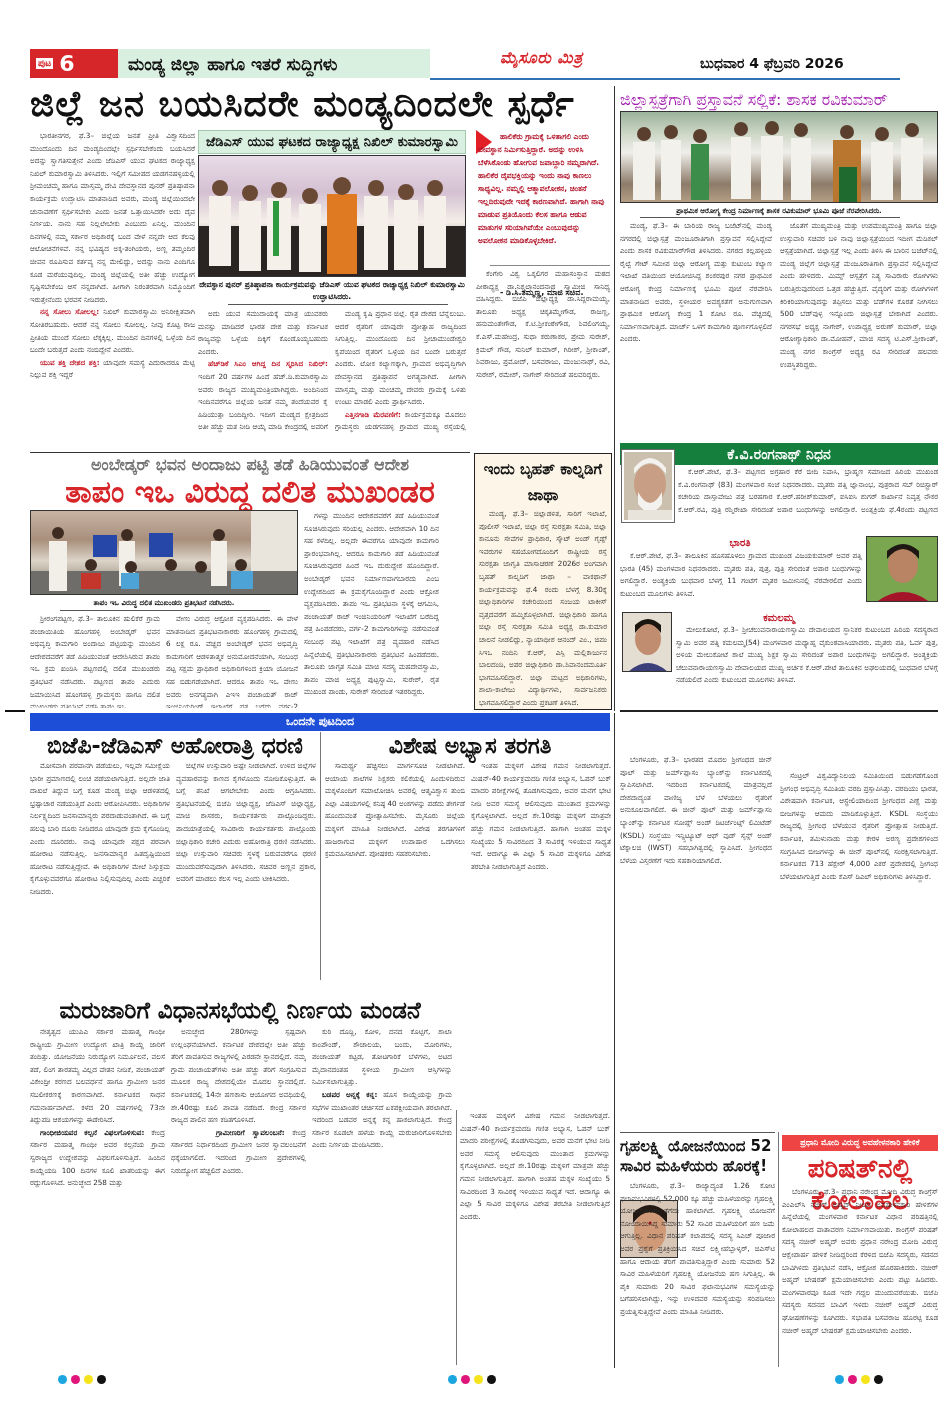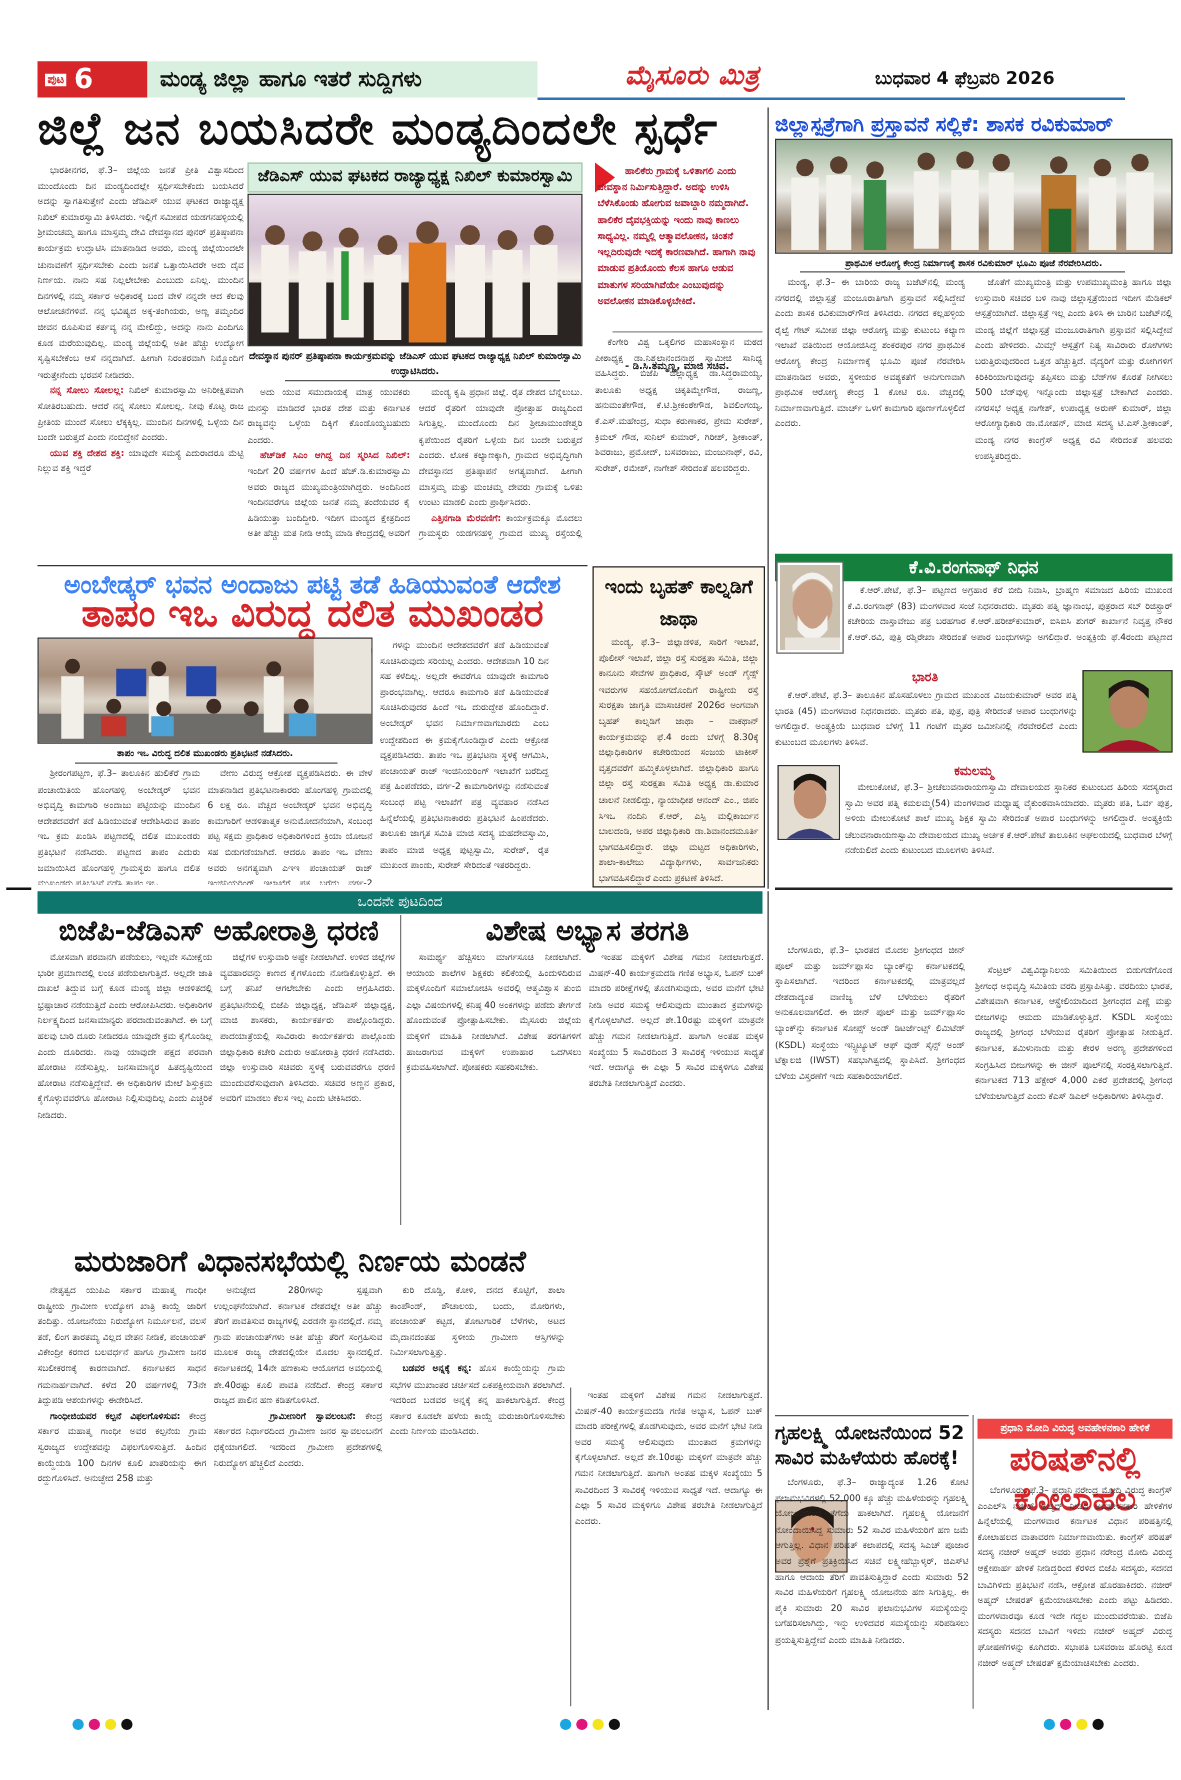--- a/index.html
+++ b/index.html
@@ -6,52 +6,52 @@
   html, body { width: 945px; height: 1424px; background: #ffffff; overflow: hidden; }
   body { position: relative; font-family: "DejaVu Sans", sans-serif; color: #1a1a1a; }
 
   .abs { position: absolute; }
 
   
   .page-badge { left: 30px; top: 49px; width: 88px; height: 29px; background: #d7262a; color: #fff; display: flex; align-items: center; }
   .page-badge .lbl { font-size: 9px; margin-left: 6px; background:#fff; color:#d7262a; padding:0 2px; font-weight:bold; }
   .page-badge .num { font-size: 22px; font-weight: bold; margin-left: 6px; }
   .section-strip { left: 118px; top: 49px; width: 312px; height: 29px; background: #d9efe0; font-size: 17px; font-weight: bold; display: flex; align-items: center; padding-left: 10px; color: #111; }
-  .masthead { left: 500px; top: 48px; font-size: 21px; font-weight: bold; color: #d7262a; font-style: italic; letter-spacing: 0.5px; }
+  .masthead { left: 500px; top: 48px; font-size: 16px; font-weight: bold; color: #d7262a; font-style: italic; letter-spacing: 0.5px; }
   .masthead-line { left: 430px; top: 78px; width: 470px; height: 2px; background: #2f73b6; }
   .dateline { left: 700px; top: 55px; font-size: 14px; font-weight: bold; color: #111; }
 
   .main-headline { left: 30px; top: 82px; width: 580px; font-size: 36px; font-weight: bold; line-height: 44px; letter-spacing: 1px; color: #111; }
 
   .col-text { font-size: 7.2px; line-height: 12.6px; color: #2a2a2a; text-align: justify; overflow: hidden; }
   .col-text p { text-indent: 10px; }
   .red-sub { color: #c0192a; font-weight: bold; }
 
   .photo { background: linear-gradient(135deg, #b89f8a 0%, #7b6152 30%, #d9c7b4 55%, #8a7566 80%, #5a4a40 100%); border: 1px solid #333; overflow: hidden; }
   .caption-bar { background: #d9efe0; border: 1px solid #9fc9aa; font-size: 13px; font-weight: bold; text-align: center; line-height: 22px; color: #111; }
   .caption { font-size: 7.5px; line-height: 12px; text-align: center; color: #111; font-weight: bold; }
 
   .quote-box { color: #b3152a; font-size: 7.5px; line-height: 13px; font-weight: bold; }
   .quote-arrow { width: 0; height: 0; border-top: 12px solid transparent; border-bottom: 12px solid transparent; border-left: 16px solid #e21f26; }
 
   .vrule { background: #777; width: 1px; }
   .hrule { background: #333; height: 1px; }
 
-  .right-headline { font-size: 16px; font-weight: bold; color: #1d4ed8; line-height: 20px; }
-
-  .sub-headline { font-size: 20px; text-align: center; color: #3b82f6; font-weight: bold; }
+  .right-headline { font-size: 16px; font-weight: normal; color: #a21caf; line-height: 20px; }
+
+  .sub-headline { font-size: 16px; text-align: center; color: #737373; font-weight: bold; }
   .red-headline { font-size: 30px; font-weight: bold; color: #d7262a; text-align: center; line-height: 36px; }
 
   .boxed { border: 1px solid #222; background: #fdf6e8; }
   .boxed-title { font-size: 15px; font-weight: bold; text-align: center; color: #111; line-height: 26px; }
 
   .obit-title { background: #15803d; color: #fff; font-size: 14px; font-weight: bold; text-align: center; line-height: 22px; }
   .obit-name { font-size: 10px; font-weight: bold; color: #c0192a; text-align: center; }
 
-  .blue-band { background: #0f766e; color: #fff; font-size: 11px; font-weight: normal; text-align: center; line-height: 18px; }
+  .blue-band { background: #1d4ed8; color: #fff; font-size: 11px; font-weight: bold; text-align: center; line-height: 18px; }
   .section-head { font-size: 22px; font-weight: bold; text-align: center; color: #111; line-height: 28px; }
   .big-head { font-size: 23px; font-weight: bold; text-align: center; color: #111; line-height: 28px; }
 
   .dark-label { background: #ef4444; color: #fff; font-size: 8px; font-weight: bold; text-align: center; line-height: 16px; }
   .red-head2 { font-size: 26px; font-weight: bold; color: #d7262a; text-align: center; line-height: 32px; }
 
   .reg-dots { display: flex; gap: 4px; }
   .reg-dots span { width: 9px; height: 9px; border-radius: 50%; display: inline-block; }
   .c { background: #1ba6e0; } .m { background: #e0157a; } .y { background: #f5e41c; } .k { background: #111; }
 

